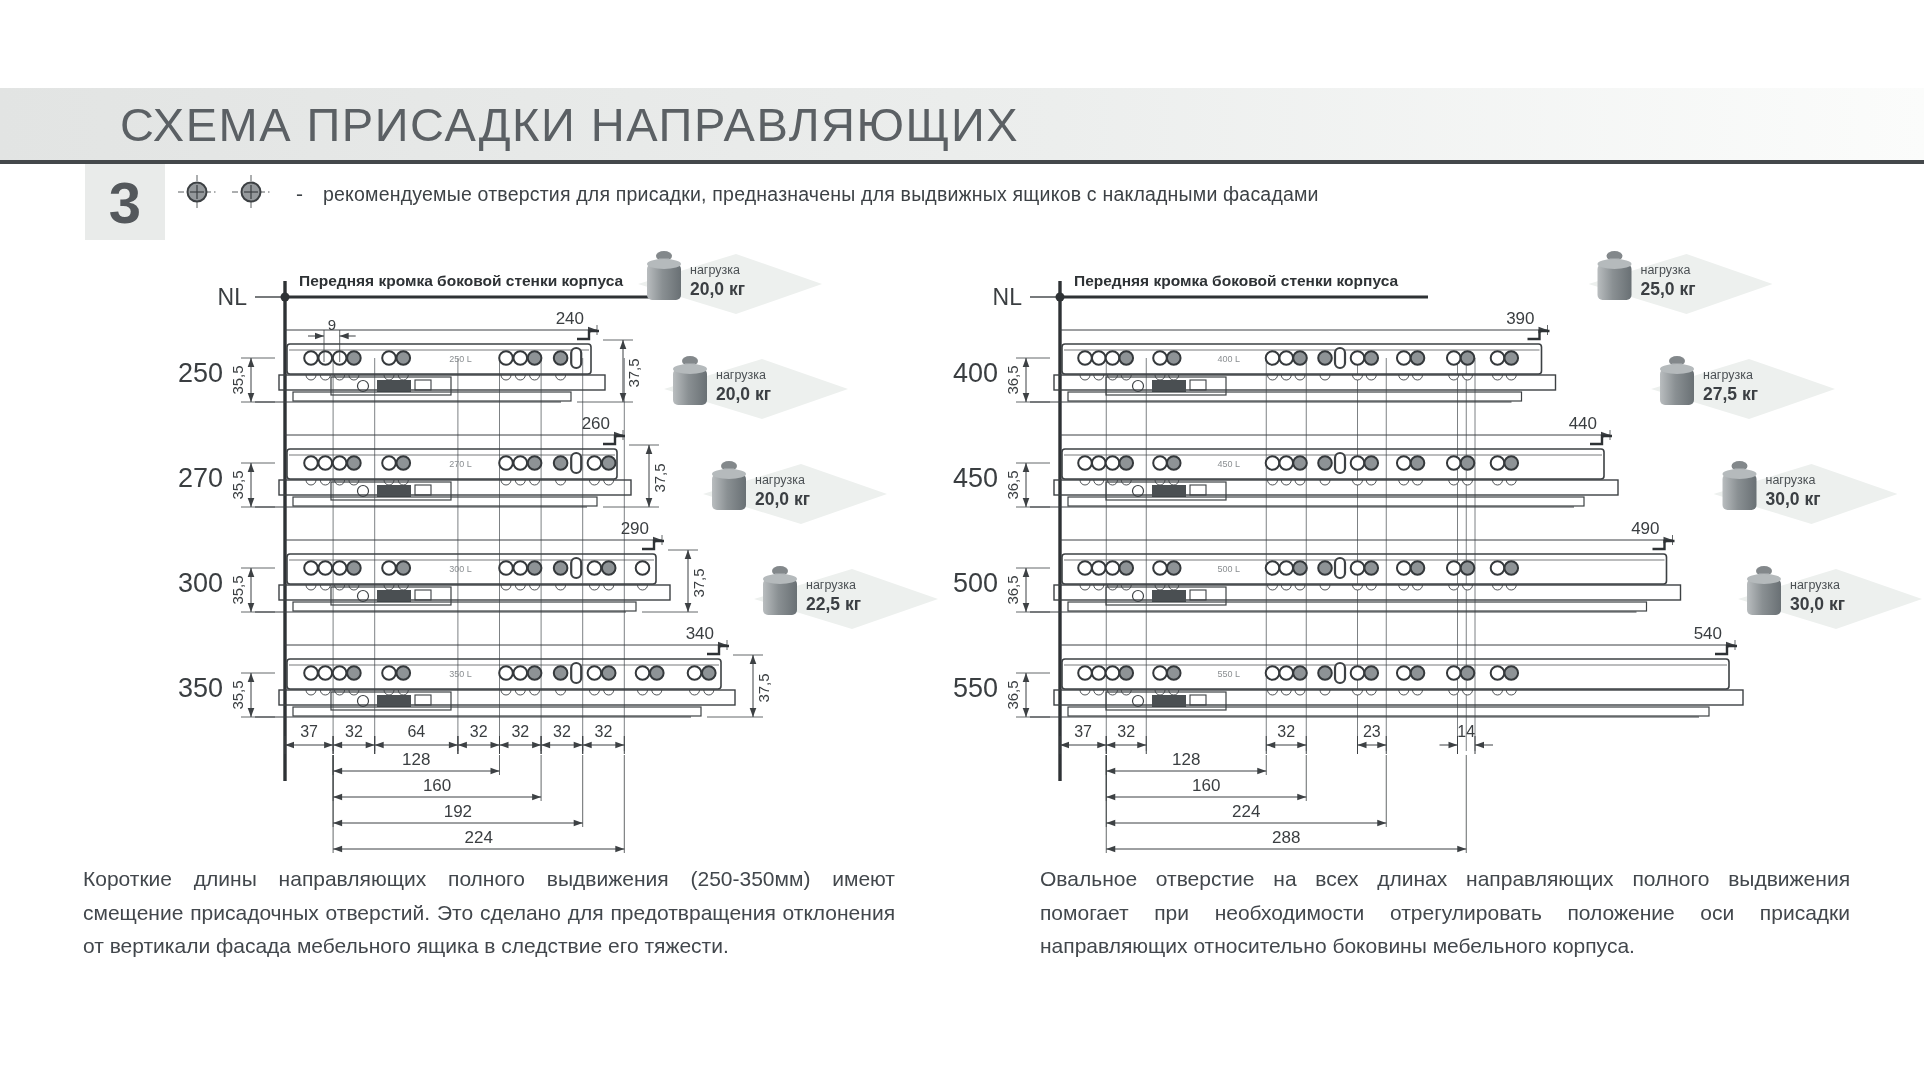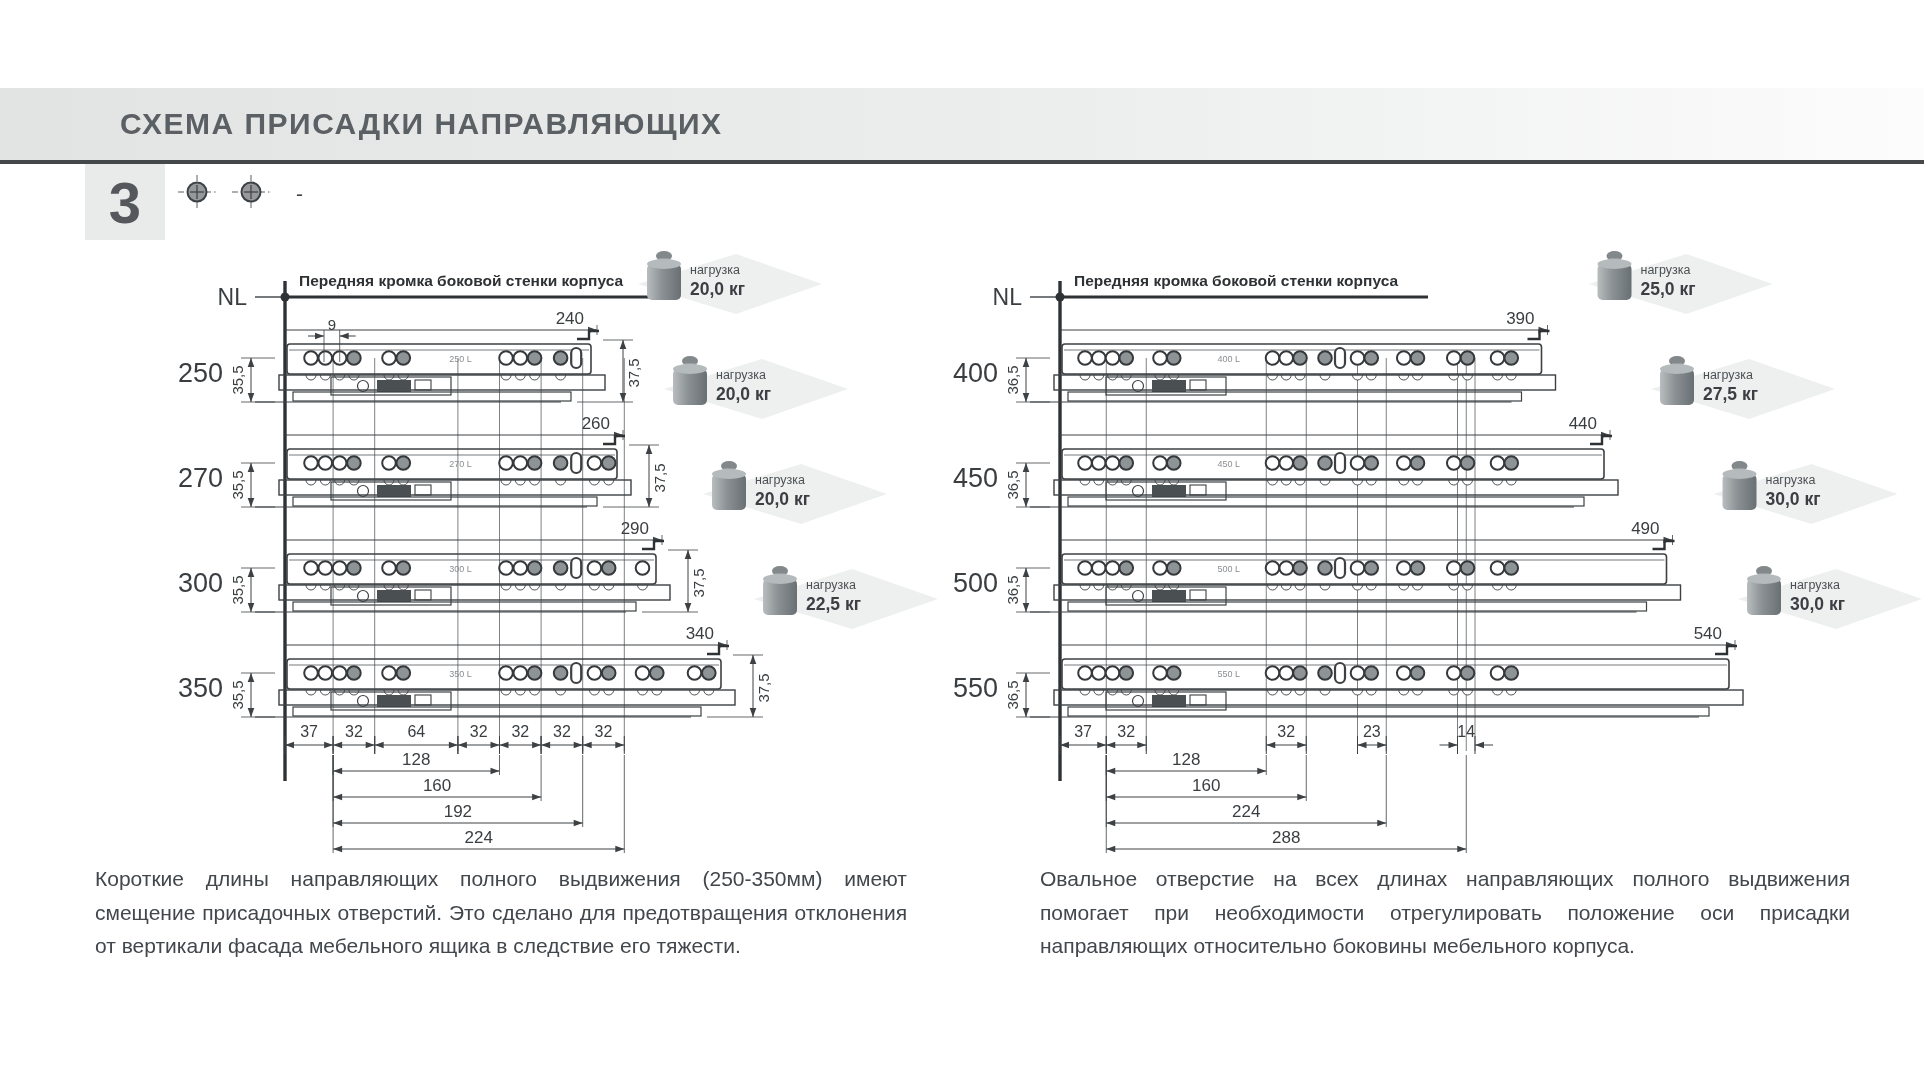--- a/index.html
+++ b/index.html
@@ -1,33 +1,33 @@
 <!DOCTYPE html>
 <html><head>
 <meta charset="utf-8">
 <style>
   *{margin:0;padding:0;box-sizing:border-box}
   html,body{width:1924px;height:1082px}
   body{background:#ffffff;font-family:"Liberation Sans",sans-serif;position:relative;overflow:hidden}
   .header-bar{position:absolute;left:0;top:88px;width:100%;height:72px;
     background:linear-gradient(90deg,#e2e4e3 0%,#eceeed 55%,#fbfcfb 100%);
     display:flex;align-items:center;padding-left:120px}
-  .header-bar h1{font-size:30px;font-weight:bold;letter-spacing:1.5px;color:#5b6064}
+  .header-bar h1{font-size:47px;font-weight:normal;letter-spacing:1.5px;color:#5b6064}
   .header-rule{position:absolute;left:0;top:160px;width:100%;height:4px;background:#44484b}
   .section-num{position:absolute;left:85px;top:164px;width:80px;height:76px;background:#e9ebea;
     color:#54585c;font-size:58px;font-weight:bold;display:flex;align-items:center;justify-content:center}
   .legend{position:absolute;left:176px;top:172px;height:44px;display:flex;align-items:center;gap:12px;
     color:#3d4246;font-size:19.5px}
   .legend .dash{margin:0 8px 0 12px;font-size:21px}
   .legend .legend-text{letter-spacing:.2px}
   .panel{position:absolute;top:225px}
   #panel-left{left:140px;width:800px;height:660px}
   #panel-right{left:930px;width:994px;height:660px}
   .note{position:absolute;top:862px;font-size:21px;line-height:1.6;color:#42474c;text-align:justify}
-  .note.left{left:95px;width:812px}
+  .note.left{left:83px;width:812px}
   .note.right{left:1040px;width:810px}
   svg text{font-family:"Liberation Sans",sans-serif}
 </style>
 </head>
 <body>
 
 <div class="header-bar">
   <h1>СХЕМА ПРИСАДКИ НАПРАВЛЯЮЩИХ</h1>
 </div>
 <div class="header-rule"></div>
@@ -47,20 +47,21 @@
   <span>
     <svg width="42" height="36" viewBox="0 0 42 36">
       <line x1="2" y1="18" x2="40" y2="18" stroke="#5a5e61" stroke-width="1" stroke-dasharray="6 3 1.5 3"></line>
       <line x1="21" y1="1" x2="21" y2="35" stroke="#5a5e61" stroke-width="1" stroke-dasharray="6 3 1.5 3"></line>
       <circle cx="21" cy="18" r="9.5" fill="#95999c" stroke="#3c4043" stroke-width="2"></circle>
       <line x1="14" y1="18" x2="28" y2="18" stroke="#3c4043" stroke-width="1.2"></line>
       <line x1="21" y1="11" x2="21" y2="25" stroke="#3c4043" stroke-width="1.2"></line>
     </svg>
   </span>
   <span class="dash">-</span>
+  <span class="legend-text">рекомендуемые отверстия для присадки, предназначены для выдвижных ящиков с накладными фасадами</span>
 </div>
 
 <div id="panel-left" class="panel"><svg viewBox="0 0 800 660" width="800" height="660">
       <defs>
         <linearGradient id="left-drawing-wg" x1="0" y1="0" x2="1" y2="0">
           <stop offset="0" stop-color="#b9bdbf"></stop>
           <stop offset="0.45" stop-color="#8a9093"></stop>
           <stop offset="1" stop-color="#697074"></stop>
         </linearGradient>
       </defs>

